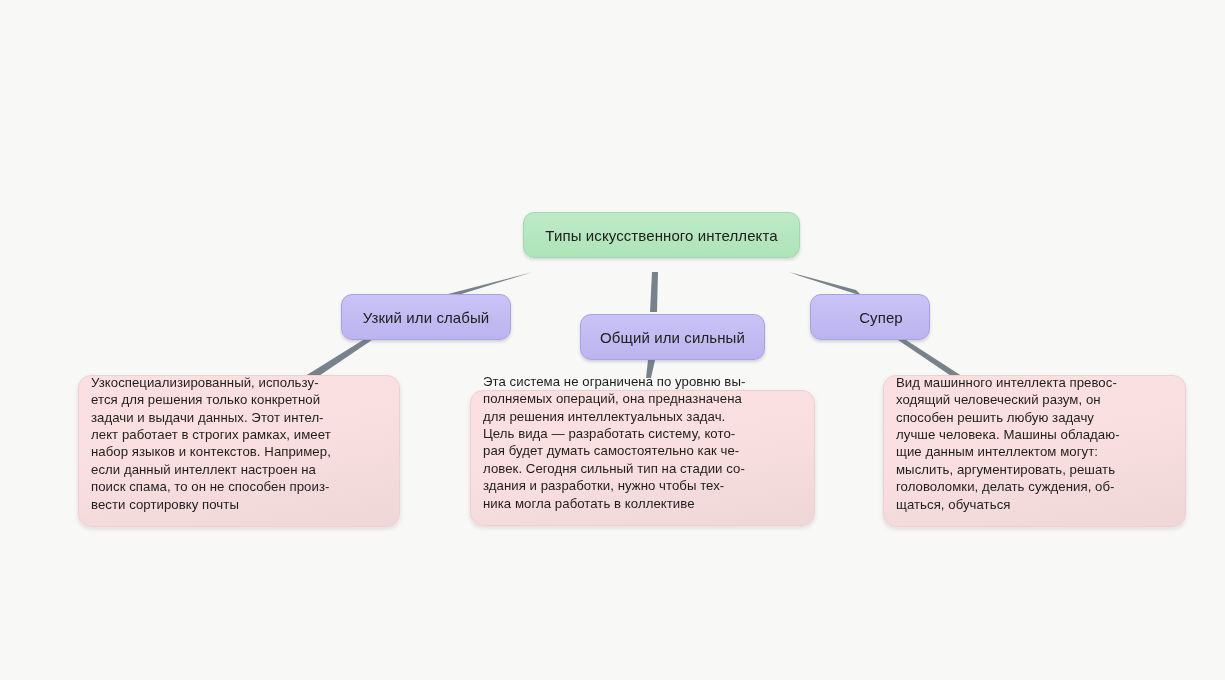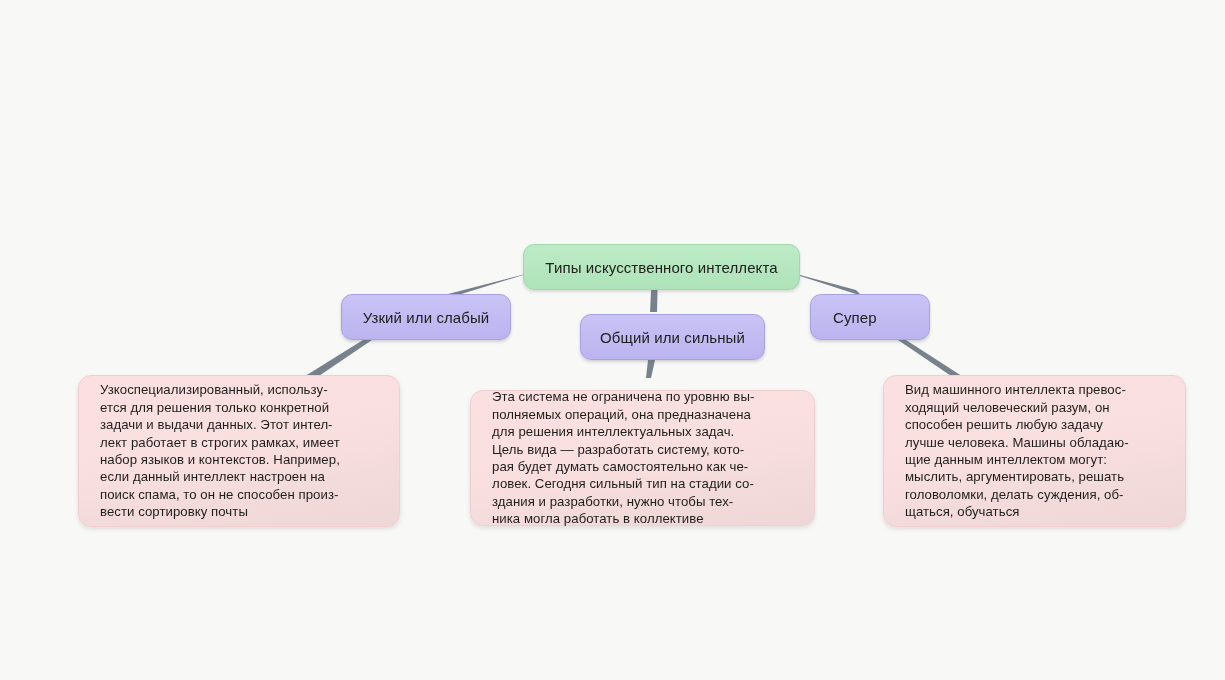--- a/index.html
+++ b/index.html
@@ -60,32 +60,32 @@
     border: 1px solid #aaa2e0;
     box-shadow: 0 2px 3px rgba(95,90,120,0.25);
     justify-content: center;
   }
   .node-cat .node-label {
     font-size: 15px;
     color: #20201e;
     letter-spacing: 0.1px;
   }
   .node-cat.align-left {
-    justify-content: flex-start;
+    justify-content: center;
     padding-left: 22px;
   }
 
   
   .node-detail {
     background: linear-gradient(170deg, #fce0e1 0%, #fadfe0 45%, #eed7d6 100%);
     border: 1px solid #efcfd0;
     border-radius: 13px;
     box-shadow: 0 2px 4px rgba(120,100,100,0.18);
-    align-items: center;
-    padding: 13px 16px 13px 21px;
+    align-items: flex-end;
+    padding: 13px 16px 13px 12px;
   }
   .node-detail .node-label {
     font-size: 13.2px;
     line-height: 17.4px;
     color: #1e1e1c;
     white-space: pre-line;
     letter-spacing: 0.05px;
   }
 
   .node-label {
@@ -106,21 +106,21 @@
 
     <path d="M 789 272 L 800 276 L 862 296 L 856 290 Z" fill="#78828c"></path>
 
     <path d="M 363 340 L 372 340 L 310 382 L 302 378 Z" fill="#78828c"></path>
 
     <path d="M 648 360 L 655 360 L 651 378 L 646 378 Z" fill="#78828c"></path>
 
     <path d="M 898 340 L 906 340 L 968 380 L 960 382 Z" fill="#78828c"></path>
   </svg>
 
-  <div class="node node-root" style="left:523px; top:244px; width:277px; height:46px;">
+  <div class="node node-root" style="left:523px; top:212px; width:277px; height:46px;">
     <span class="node-label">Типы искусственного интеллекта</span>
   </div>
 
   <div class="node node-cat" style="left:341px; top:294px; width:170px; height:46px;">
     <span class="node-label">Узкий или слабый</span>
   </div>
 
   <div class="node node-cat" style="left:580px; top:314px; width:185px; height:46px;">
     <span class="node-label">Общий или сильный</span>
   </div>

